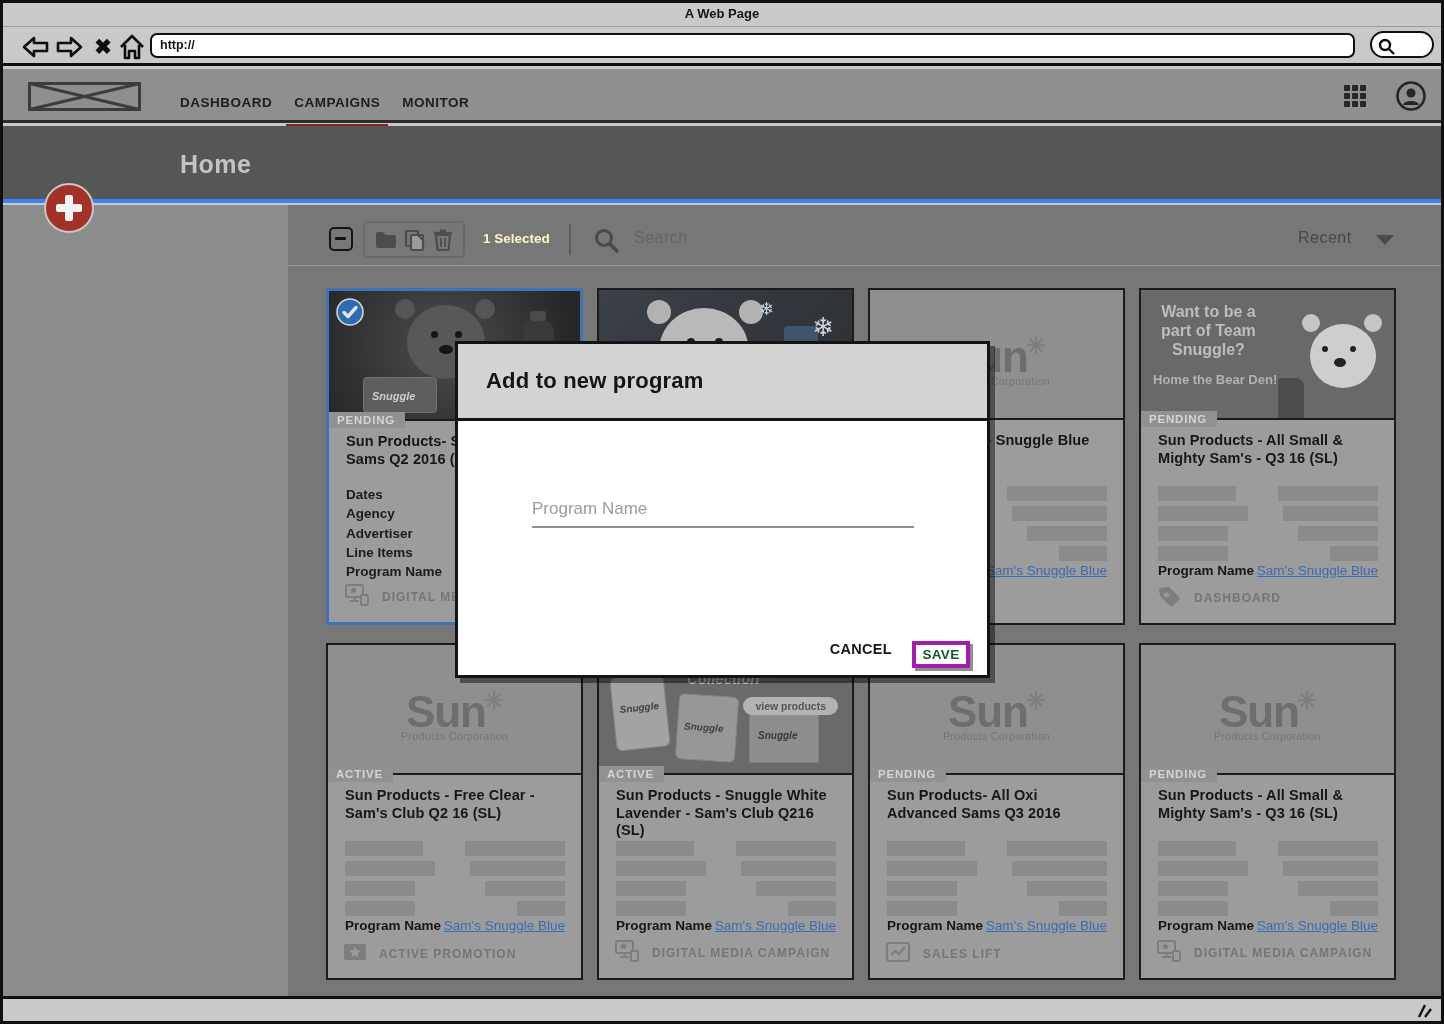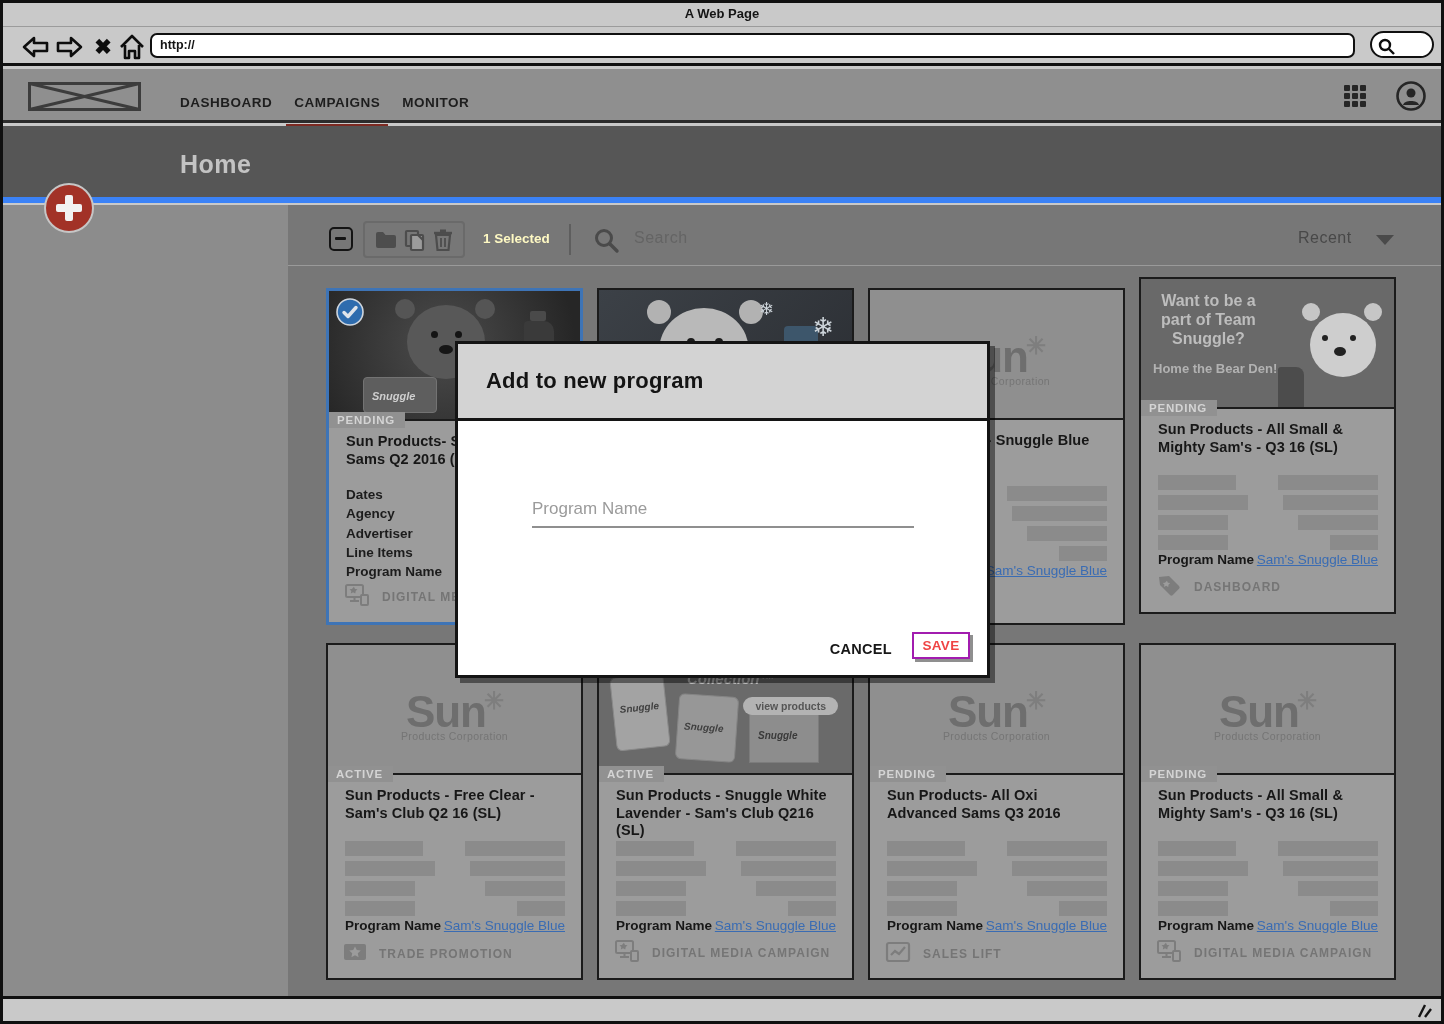--- a/index.html
+++ b/index.html
@@ -20,21 +20,21 @@
   .navbar { position:absolute; left:0; top:66px; width:1438px; height:54px; background:#8f8f8f; border-bottom:3px solid #2c2c2c; }
   .logo { position:absolute; left:25px; top:13px; }
   .navitems { position:absolute; left:177px; top:0; height:68px; display:flex; gap:22px; align-items:center; }
   .navitem { position:relative; height:54px; line-height:54px; font-size:13.5px; font-weight:bold; letter-spacing:.5px; color:#1e1e1e; cursor:pointer; }
   .navitem.active::after { content:""; position:absolute; left:-8px; right:-8px; bottom:0; height:6px; background:#7d2a22; }
   .appsgrid { position:absolute; left:1341px; top:16px; width:22px; height:22px; display:grid; grid-template-columns:repeat(3,6px); grid-template-rows:repeat(3,6px); gap:2px; cursor:pointer; }
   .appsgrid i { background:#262626; border-radius:1px; }
   .avatar { position:absolute; left:1392px; top:11px; cursor:pointer; }
 
   
-  .homeband { position:absolute; left:0; top:123px; width:1438px; height:77px; background:#565656; border-bottom:6px solid #3b82f6; }
+  .homeband { position:absolute; left:0; top:123px; width:1438px; height:77px; background:#565656; border-bottom:4px solid #3b82f6; }
   .homeband span { position:absolute; left:177px; top:24px; font-size:25px; font-weight:bold; letter-spacing:.5px; color:#c3c3c3; }
   .fab { position:absolute; left:41px; top:180px; width:50px; height:50px; border-radius:50%; background:#a23227; border:2px solid #c6c6c6; z-index:30; cursor:pointer; }
   .fab::before,.fab::after { content:""; position:absolute; background:#f2f2f2; border-radius:2px; }
   .fab::before { left:50%; top:10px; width:8px; height:26px; margin-left:-4px; }
   .fab::after  { top:50%; left:10px; height:8px; width:26px; margin-top:-4px; }
 
   
   .content { position:absolute; left:0; top:202px; width:1438px; height:791px; background:#777777; }
   .sidebar { position:absolute; left:0; top:0; width:285px; height:791px; background:#8c8c8c; }
 
@@ -124,22 +124,22 @@
 
   
   .modal { position:absolute; left:452px; top:338px; width:535px; height:337px; z-index:50; border:3px solid #141414; background:#ffffff;
            box-shadow:5px 5px 0 rgba(0,0,0,0.45); }
   .modal-head { position:absolute; left:0; top:0; right:0; height:77px; background:#d3d3d3; border-bottom:3px solid #141414; }
   .modal-head span { position:absolute; left:28px; top:24px; font-size:22px; font-weight:bold; letter-spacing:.2px; color:#141414; }
   .modal-input { position:absolute; left:74px; top:148px; width:382px; height:36px; border:none; border-bottom:2px solid #8f8f8f; background:transparent;
                  font-family:"Liberation Sans",sans-serif; font-size:17px; color:#333; outline:none; }
   .modal-input::placeholder { color:#9b9b9b; }
   .btn-cancel { position:absolute; right:95px; bottom:18px; font-size:14.5px; font-weight:bold; letter-spacing:.3px; color:#171717; cursor:pointer; background:none; border:none; font-family:"Liberation Sans",sans-serif; }
-  .btn-save { position:absolute; right:17px; bottom:16px; width:58px; height:27px; background:#ffffff; border:2px solid #a21caf;
-              color:#ef4444; font-size:13.5px; font-weight:bold; letter-spacing:.3px; font-family:"Liberation Sans",sans-serif;
+  .btn-save { position:absolute; right:17px; bottom:7px; width:58px; height:27px; background:#ffffff; border:4px solid #a21caf;
+              color:#14532d; font-size:13.5px; font-weight:bold; letter-spacing:.3px; font-family:"Liberation Sans",sans-serif;
               box-shadow:3px 3px 0 #8f8f8f; cursor:pointer; }
 
   
   .statusbar { position:absolute; left:0; top:993px; width:1438px; height:25px; background:#c9c9c9; border-top:3px solid #101010; }
   .resize { position:absolute; right:8px; top:4px; }
 </style>
 </head>
 <body>
 
 <div id="win">
@@ -328,21 +328,21 @@
                 <span class="bar" style="width:70px"></span>
                 <span class="bar" style="width:48px"></span>
               </div>
             </div>
             <div class="prog-row">
               <span class="prog-label">Program Name</span>
               <span class="prog-link">Sam's Snuggle Blue</span>
             </div>
           </div>
         </div>
-        <div class="card" style="left: 1136px; top: 72px;">
+        <div class="card" style="left: 1136px; top: 83px;">
           <div class="card-img img-bearden">
             <div class="bd-lines">Want to be a<br>part of Team<br>Snuggle?</div>
             <div class="bd-sub">Home the Bear Den!</div>
             <i class="bd-e1"></i>
             <i class="bd-e2"></i>
             <i class="bd-head"></i>
             <i class="bd-eye1"></i>
             <i class="bd-eye2"></i>
             <i class="bd-nose"></i>
             <i class="bd-bottle"></i>
@@ -408,21 +408,21 @@
             </div>
             <div class="prog-row">
               <span class="prog-label">Program Name</span>
               <span class="prog-link">Sam's Snuggle Blue</span>
             </div>
             <div class="card-foot">
               <span><svg width="24" height="22" viewBox="0 0 24 22">
                   <rect x="1" y="3" width="22" height="16" rx="2" fill="#7d7d7d"></rect>
                   <path d="M12 5.5 l1.8 3.6 4 .4-3 2.8.8 4-3.6-2-3.6 2 .8-4-3-2.8 4-.4z" fill="#9c9c9c"></path>
                 </svg></span>
-              <span class="tlabel">TRADE PROMOTION</span>
+              <span class="tlabel">ACTIVE PROMOTION</span>
             </div>
           </div>
         </div>
         <div class="card" style="left: 594px; top: 438px;">
           <div class="card-img img-island">
             <div class="is-bag1">
               <span>Snuggle</span>
             </div>
             <div class="is-bag2">
               <span>Snuggle</span>

